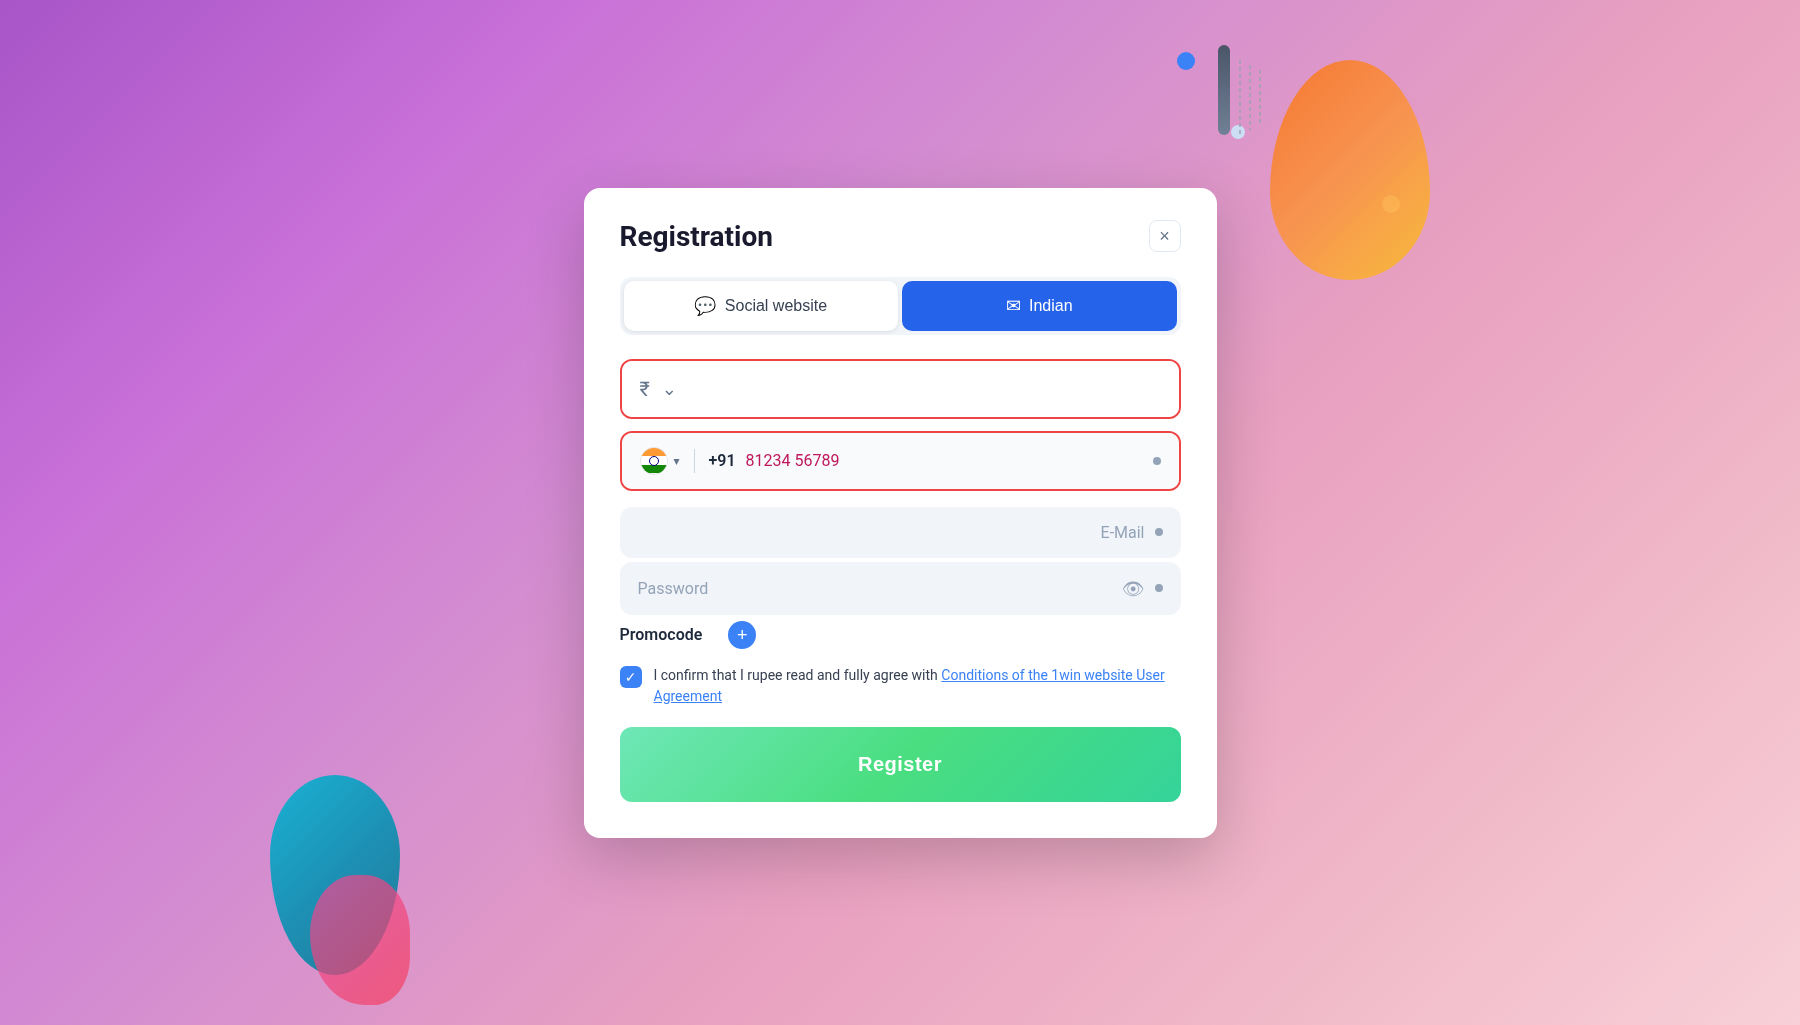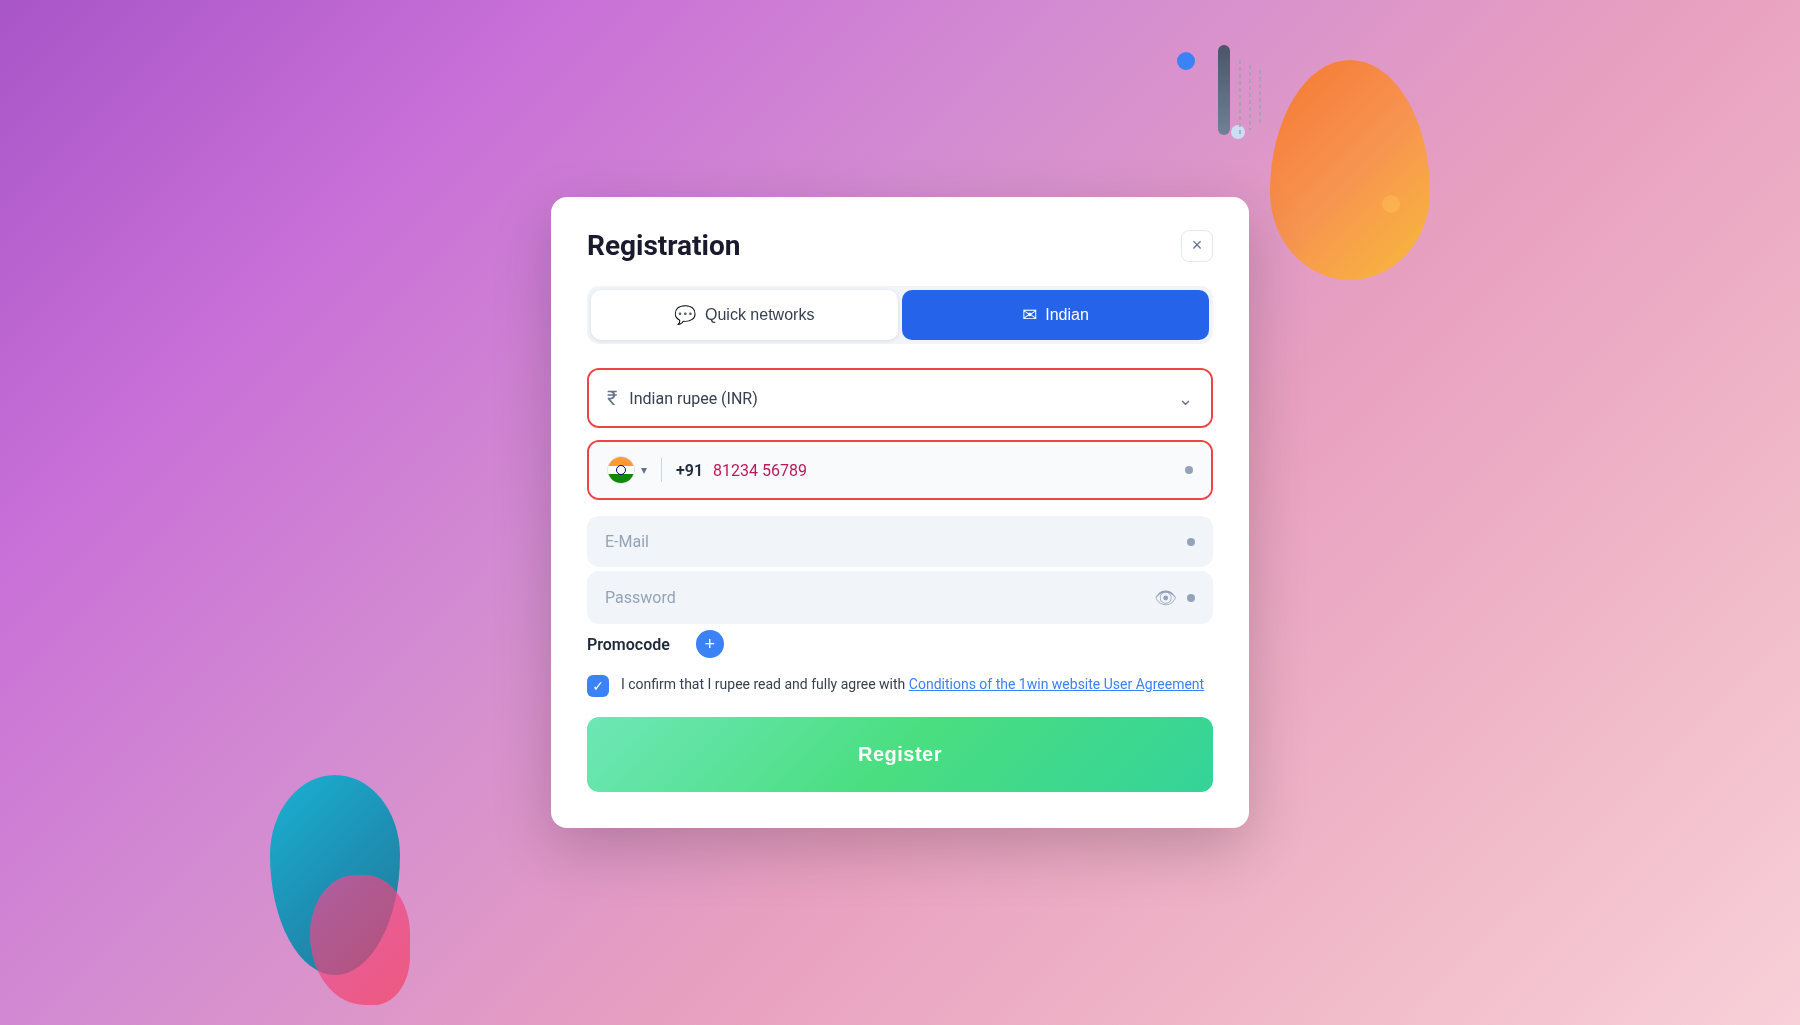--- a/index.html
+++ b/index.html
@@ -92,21 +92,21 @@
       border-radius: 50% 50% 40% 60%;
       bottom: 20px;
       left: 310px;
       opacity: 0.7;
     }
 
     
     .modal {
       background: #ffffff;
       border-radius: 16px;
-      width: 698px;
+      width: 633px;
       padding: 32px 36px 36px;
       position: relative;
       z-index: 10;
       box-shadow: 0 20px 60px rgba(0,0,0,0.2);
     }
 
     .modal-header {
       display: flex;
       align-items: center;
       justify-content: space-between;
@@ -423,35 +423,34 @@
   
   <div class="modal-header">
     <h1 class="modal-title">Registration</h1>
     <button class="close-btn">×</button>
   </div>
 
   
   <div class="tabs-container">
     <button class="tab tab-social">
       <span class="tab-icon">💬</span>
-      <span>Quick networks</span>
+      <span>Social website</span>
     </button>
     <button class="tab tab-quick">
       <span class="tab-icon">✉</span>
       <span>Indian</span>
     </button>
   </div>
 
   
   <div class="field-group">
 
     <div class="field-wrapper field-outlined">
       <div class="currency-field">
         <span class="currency-icon">₹</span>
-        <span class="currency-text">Indian rupee (INR)</span>
         <span class="chevron-icon">⌄</span>
       </div>
     </div>
 
     <div class="field-wrapper field-outlined">
       <div class="phone-field">
         <div class="flag-wrapper">
           <div class="flag-circle">
             <div class="flag-india-top"></div>
             <div class="flag-india-mid"></div>
@@ -462,21 +461,21 @@
         </div>
         <div class="phone-divider"></div>
         <span class="phone-code">+91</span>
         <span class="phone-number">81234 56789</span>
         <div class="dot-indicator"></div>
       </div>
     </div>
   </div>
 
   
-  <div class="input-field" style="margin-bottom:4px;">
+  <div class="input-field" style="margin-bottom:4px;text-align:right;">
     <span class="input-placeholder">E-Mail</span>
     <div class="dot-indicator"></div>
   </div>
 
   
   <div class="input-field" style="margin-bottom:6px;">
     <span class="input-placeholder">Password</span>
     <span class="eye-icon">👁</span>
     <div class="dot-indicator"></div>
   </div>

